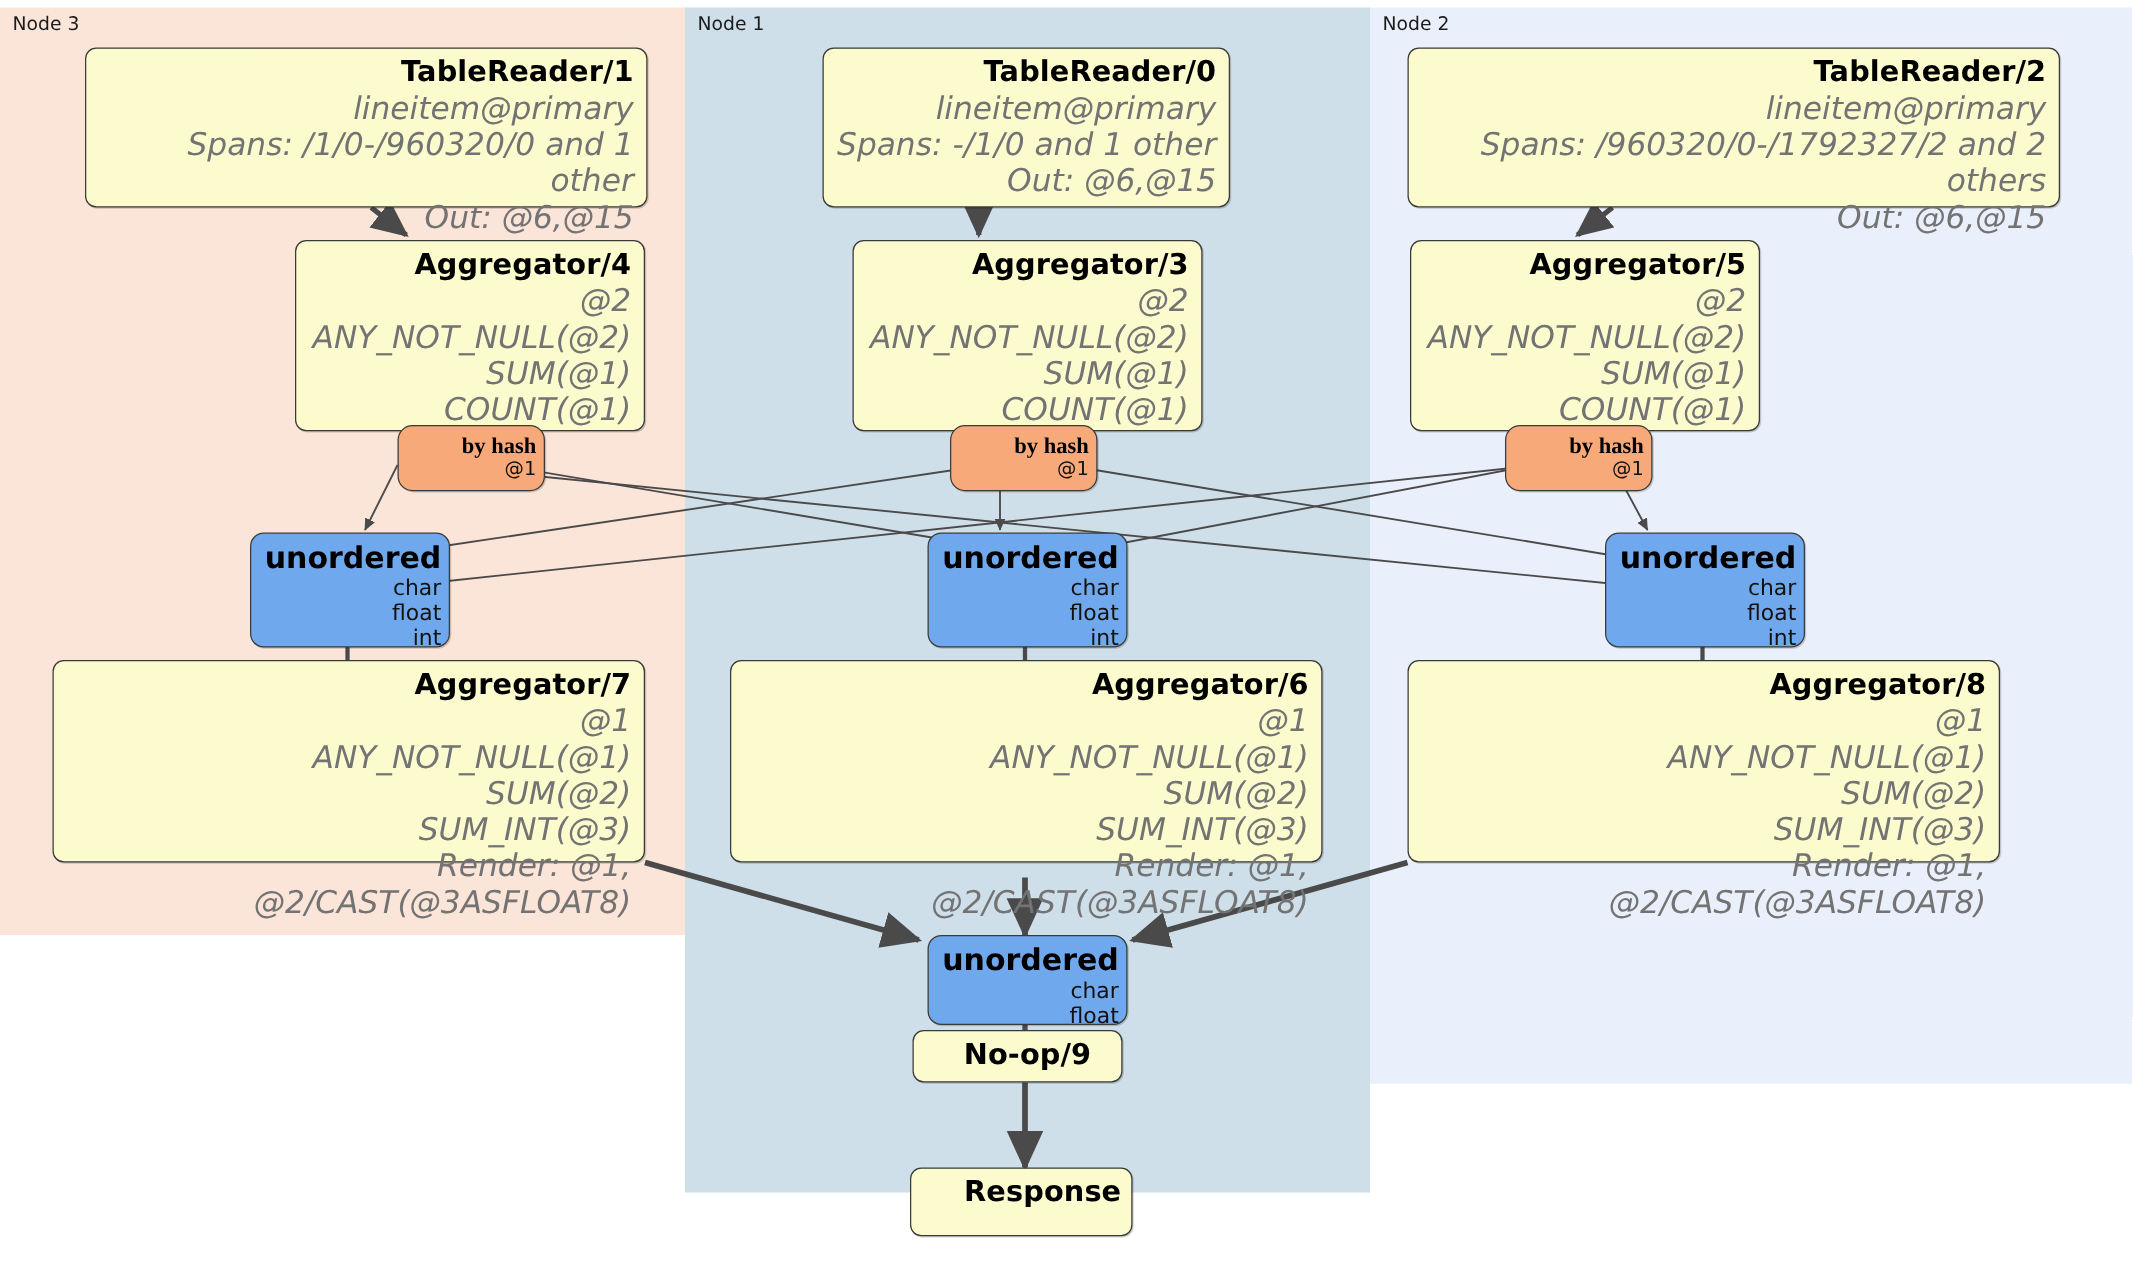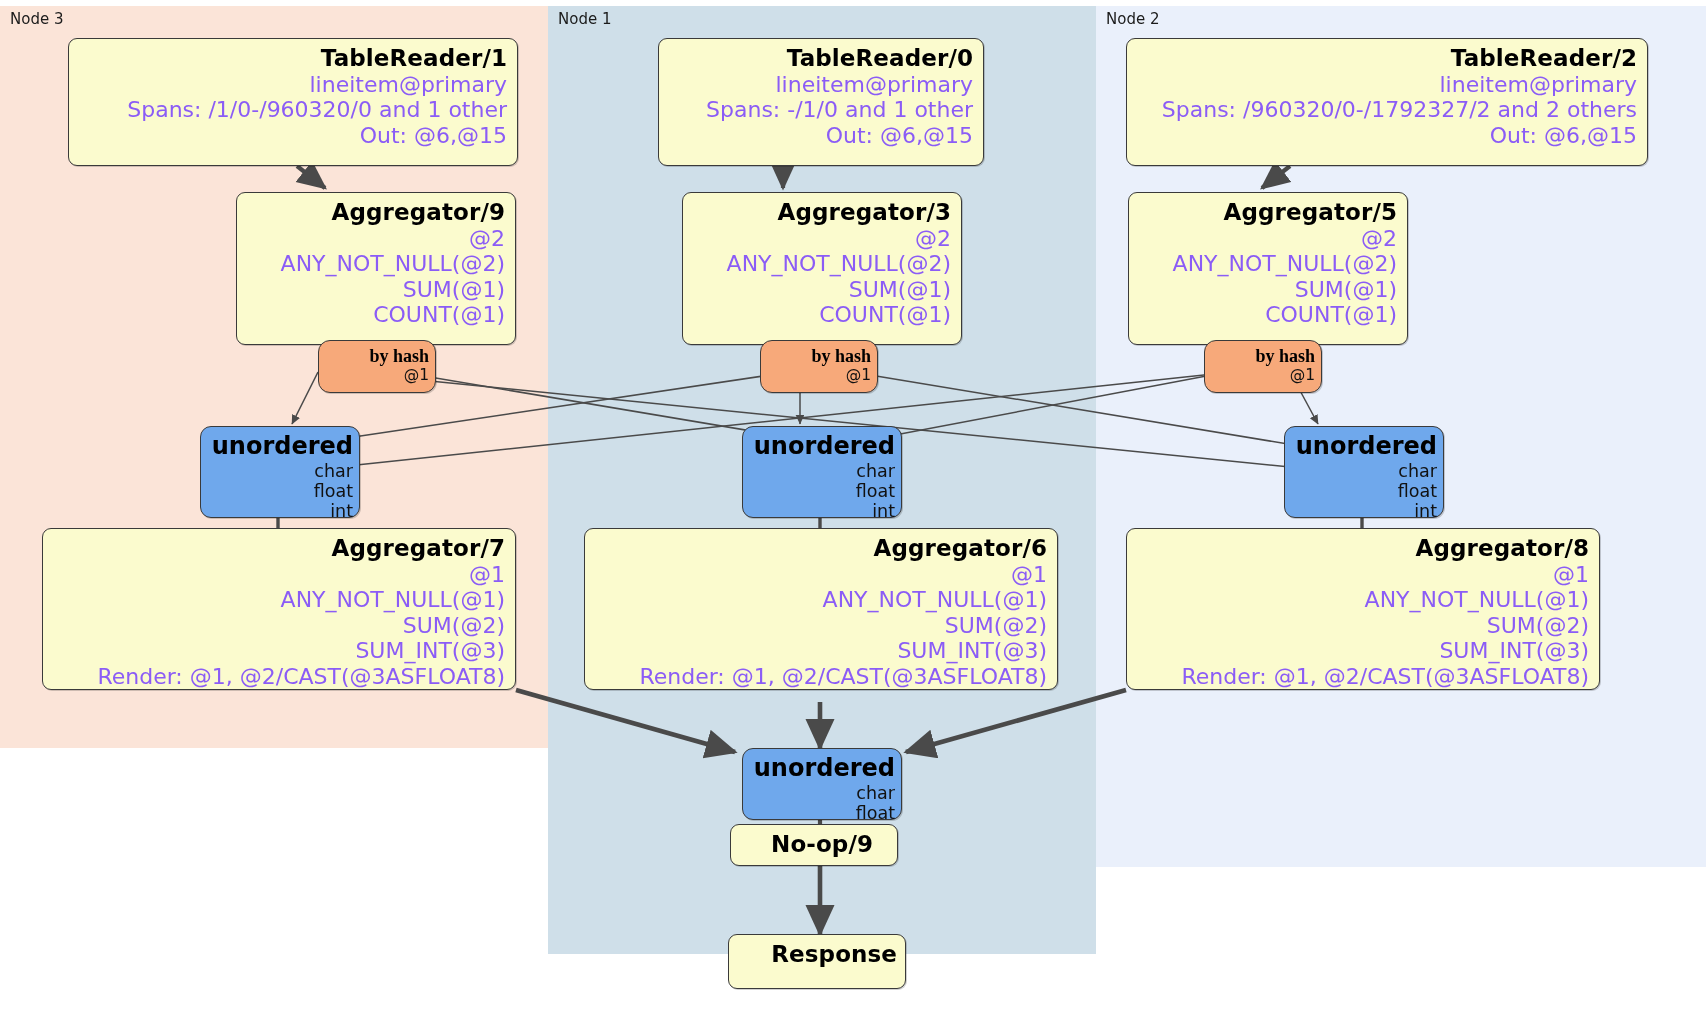--- a/index.html
+++ b/index.html
@@ -15,21 +15,21 @@
   #panel-node2{left:1096px;top:6px;width:610px;height:861px;background:#eaf0fb;}
 
   
   #edges{position:absolute;left:0;top:0;width:1706px;height:1016px;pointer-events:none;}
 
   
   .box{position:absolute;box-sizing:border-box;border:1.6px solid #3a3a3a;
        text-align:right;line-height:1.16;}
   .proc{background:#fbfbce;border-radius:9px;box-shadow:1px 1px 0 rgba(0,0,0,.18);}
   .proc .ttl{font-weight:bold;font-size:23px;color:#000;letter-spacing:.1px;}
-  .proc .ln{font-size:22px;color:#8b5cf6;}
+  .proc .ln{font-size:25px;color:#737373;font-style:italic;}
   .proc .pad{padding:6px 10px 5px;}
 
   .router{background:#f7a97a;border-radius:12px;border:1.6px solid #3a3a3a;
           box-shadow:1px 1px 0 rgba(0,0,0,.18);}
   .router .ttl{font-weight:bold;font-size:18px;color:#000;font-family:Liberation Serif, serif;}
   .router .ln{font-size:15.5px;color:#111;}
 
   .sync{background:#6fa8ec;border-radius:11px;border:1.6px solid #3a3a3a;
         box-shadow:1px 1px 0 rgba(0,0,0,.18);}
   .sync .ttl{font-weight:bold;font-size:24px;color:#000;}
@@ -117,21 +117,21 @@
     <div class="pad">
       <div class="ttl">TableReader/2</div>
       <div class="ln">lineitem@primary</div>
       <div class="ln">Spans: /960320/0-/1792327/2 and 2 others</div>
       <div class="ln">Out: @6,@15</div>
     </div>
   </div>
 
   <div class="box proc zbase" style="left:236px;top:192px;width:280px;height:153px;">
     <div class="pad">
-      <div class="ttl">Aggregator/9</div>
+      <div class="ttl">Aggregator/4</div>
       <div class="ln">@2</div>
       <div class="ln">ANY_NOT_NULL(@2)</div>
       <div class="ln">SUM(@1)</div>
       <div class="ln">COUNT(@1)</div>
     </div>
   </div>
 
   <div class="box proc zbase" style="left:682px;top:192px;width:280px;height:153px;">
     <div class="pad">
       <div class="ttl">Aggregator/3</div>

